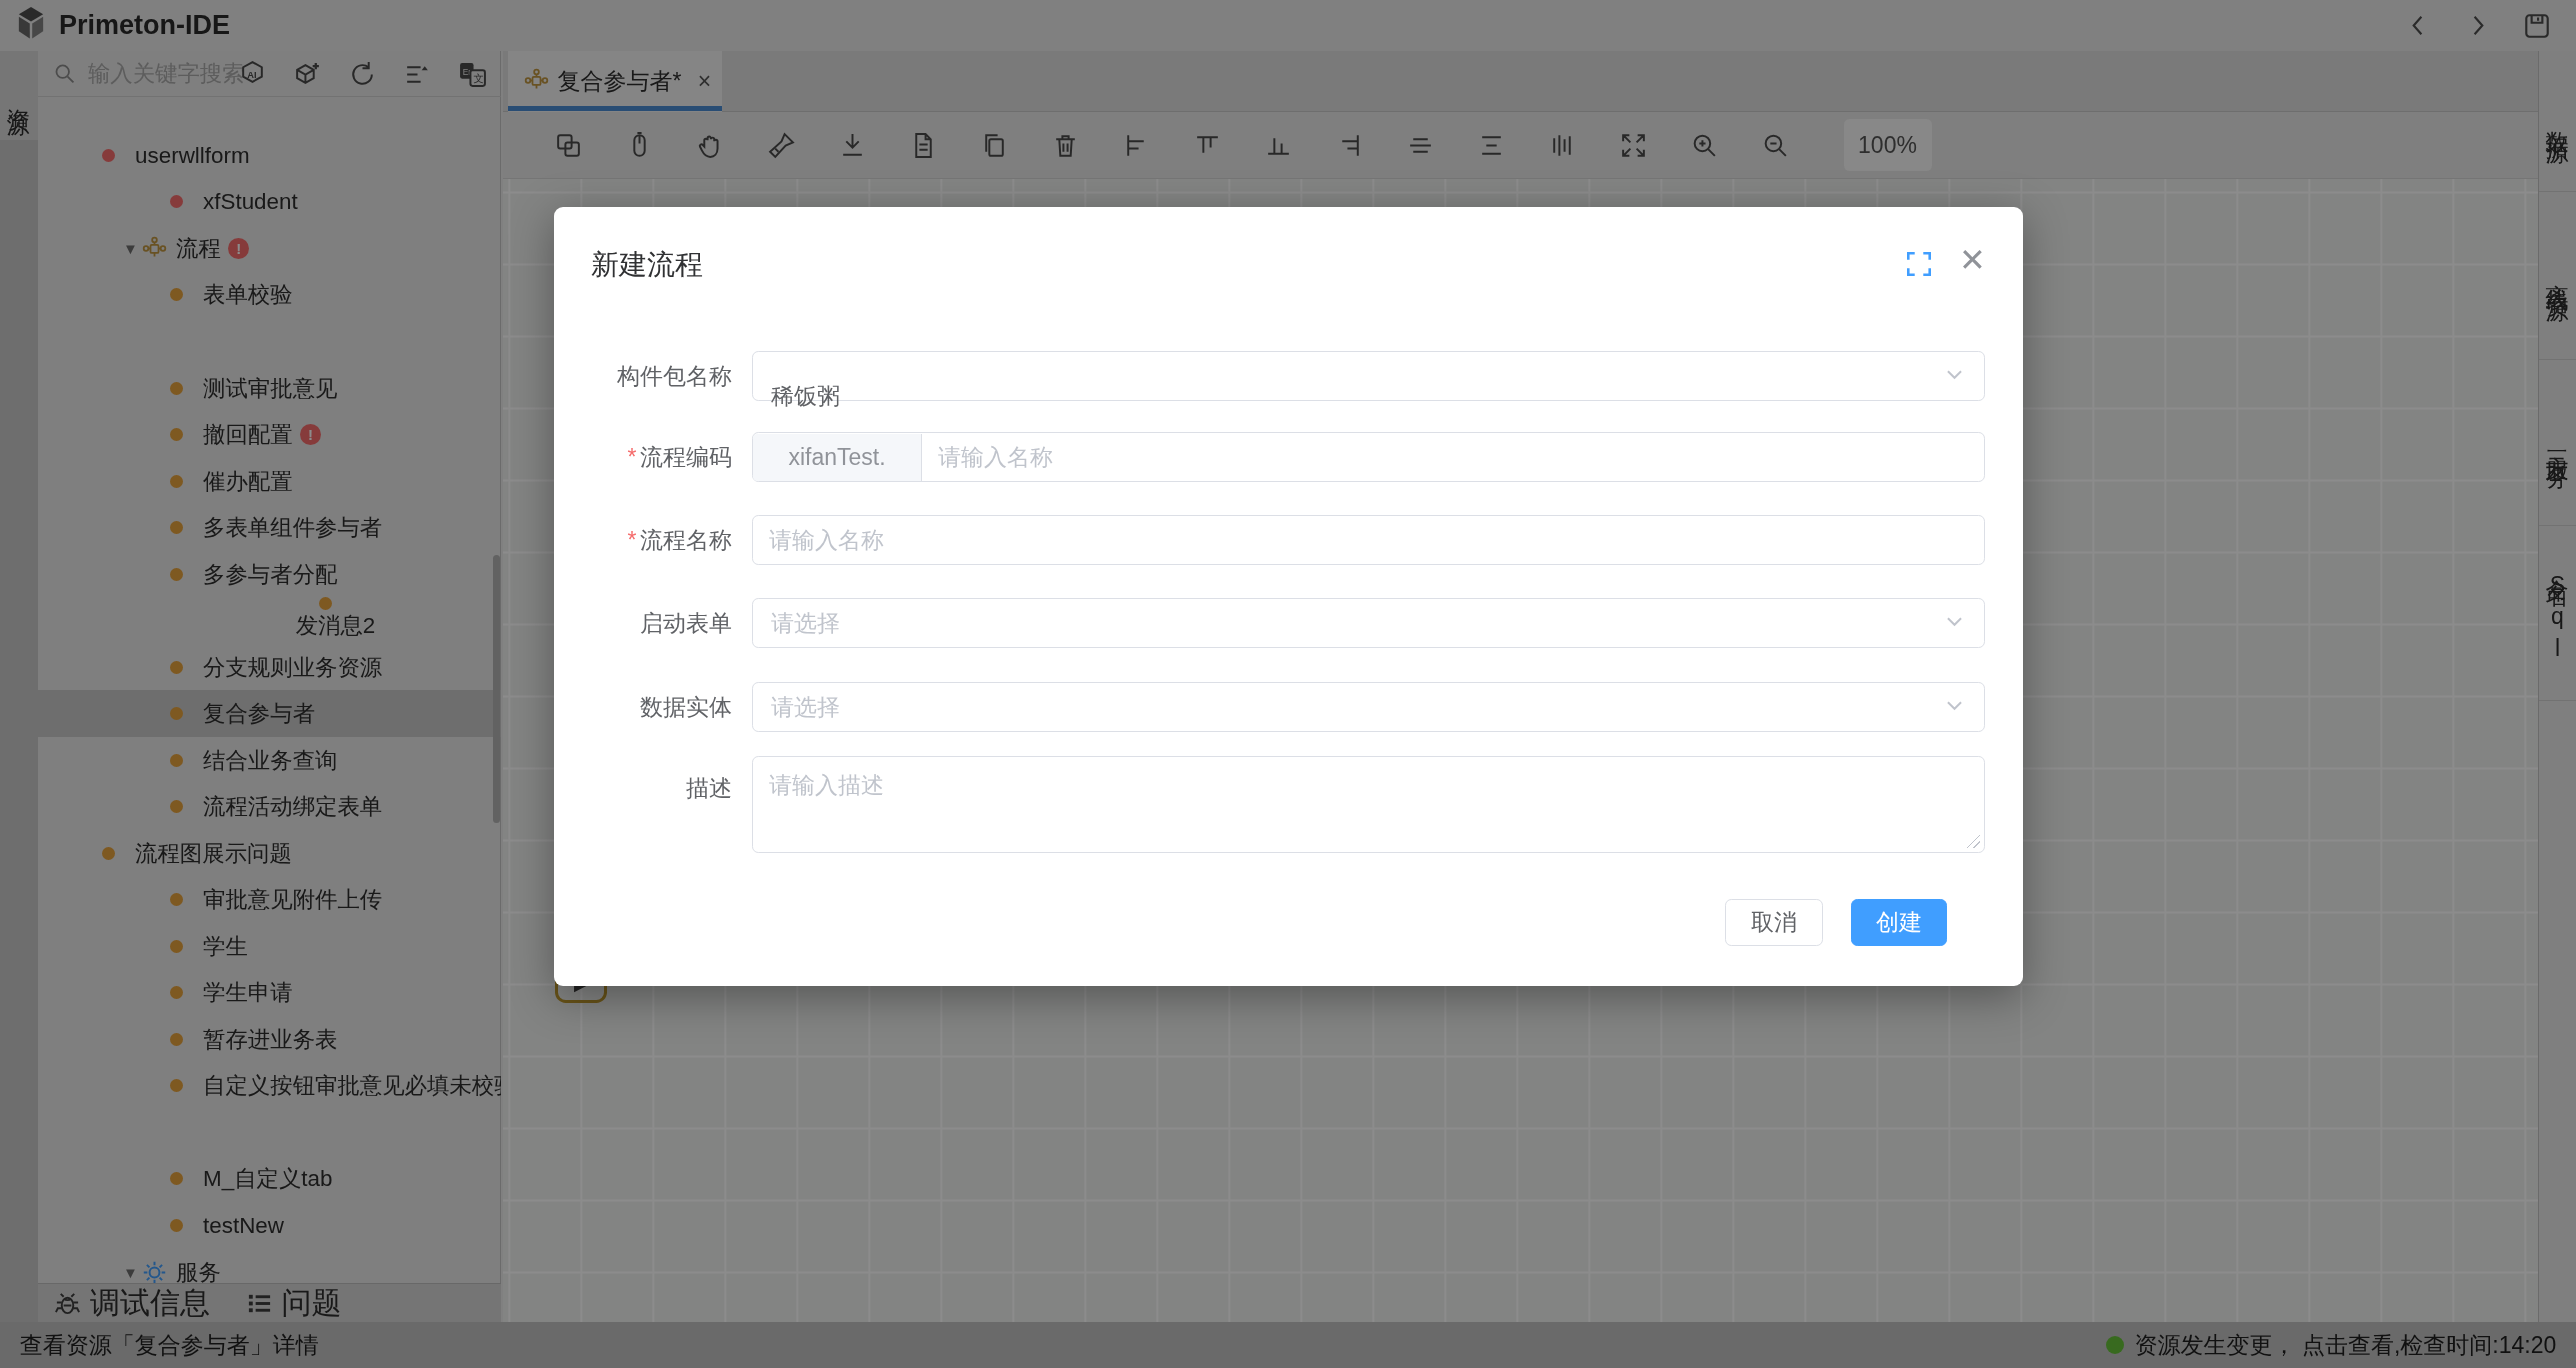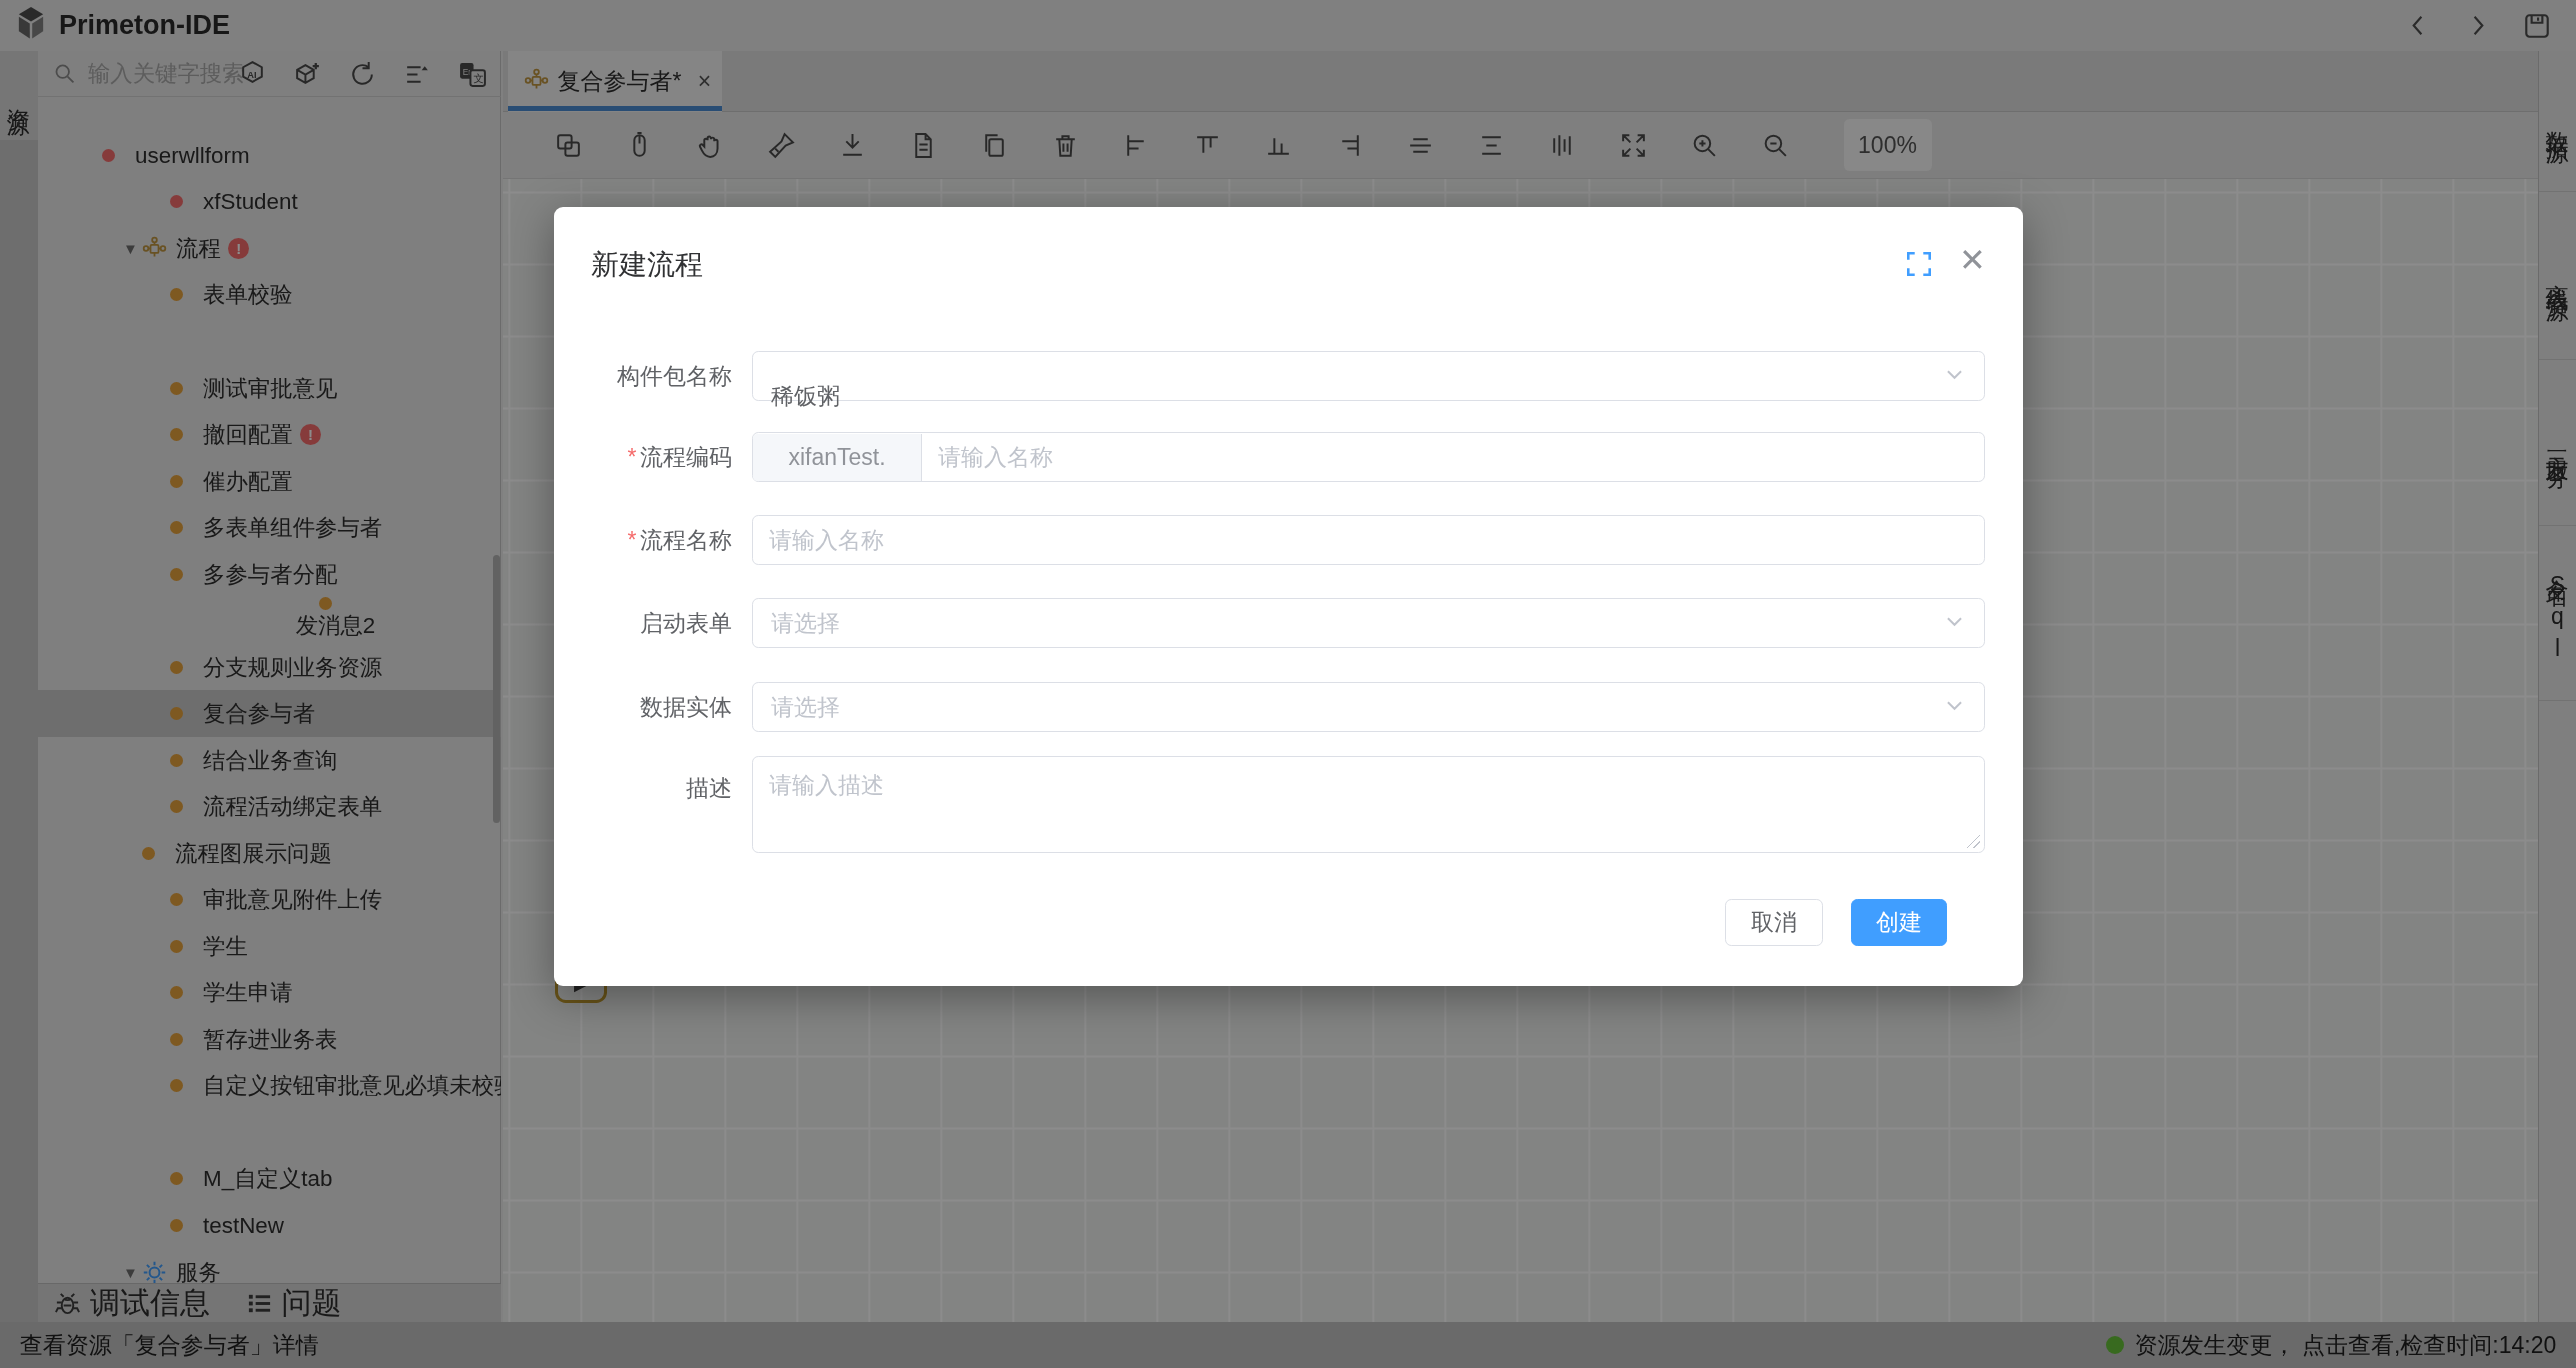--- a/index.html
+++ b/index.html
@@ -263,21 +263,21 @@
           <span>复合参与者</span>
         </div>
         <div class="tree-row" style="top: 640px; padding-left: 132px;">
           <span class="dot" style="background:#e6a23c"></span>
           <span>结合业务查询</span>
         </div>
         <div class="tree-row" style="top: 686px; padding-left: 132px;">
           <span class="dot" style="background:#e6a23c"></span>
           <span>流程活动绑定表单</span>
         </div>
-        <div class="tree-row" style="top: 733px; padding-left: 104px;">
+        <div class="tree-row" style="top: 733px; padding-left: 64px;">
           <span class="dot" style="background:#e6a23c"></span>
           <span>流程图展示问题</span>
         </div>
         <div class="tree-row" style="top: 779px; padding-left: 132px;">
           <span class="dot" style="background:#e6a23c"></span>
           <span>审批意见附件上传</span>
         </div>
         <div class="tree-row" style="top: 826px; padding-left: 132px;">
           <span class="dot" style="background:#e6a23c"></span>
           <span>学生</span>

